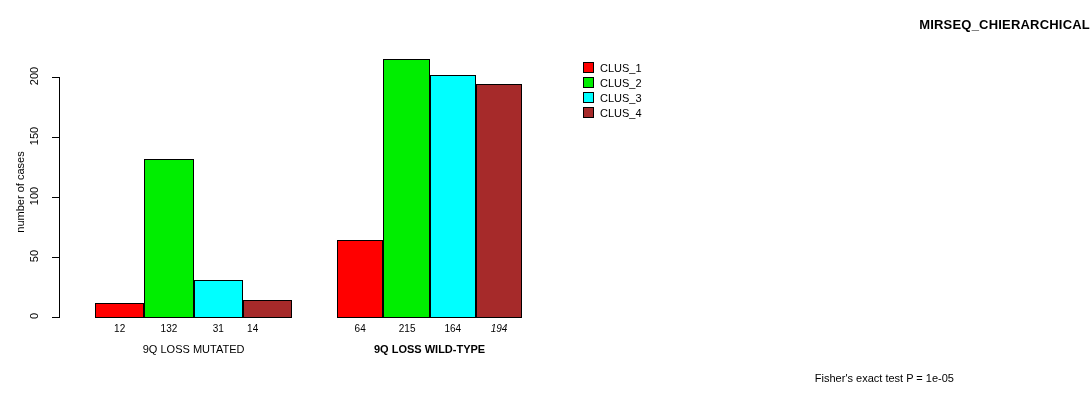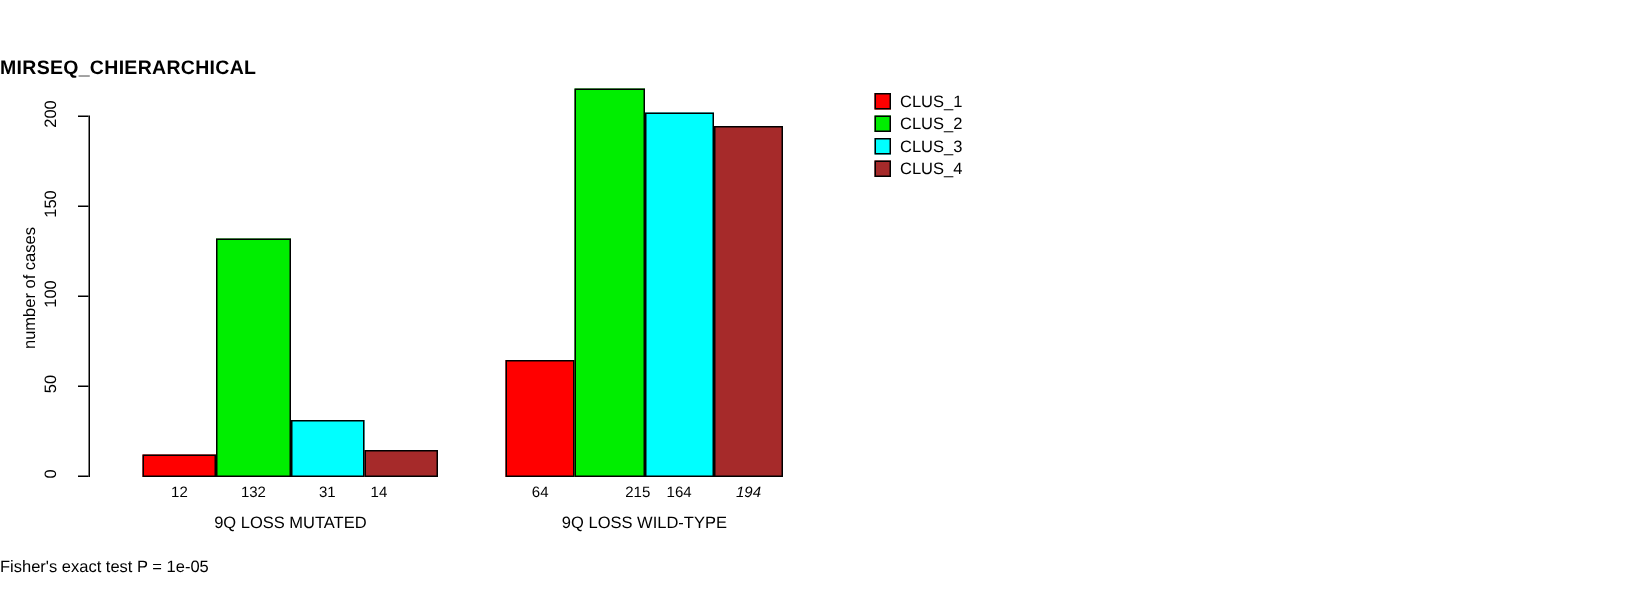--- a/index.html
+++ b/index.html
@@ -19,25 +19,24 @@
     position: absolute;
     left: 0; top: 0;
     width: 1090px;
     height: 400px;
   }
   .title {
     position: absolute;
     left: 0;
     top: 17px;
     width: 1090px;
-    text-align: left;
+    text-align: right;
     font-size: 13px;
     font-weight: bold;
     letter-spacing: 0.2px;
-    margin-top: 20px;
   }
   
   .title-inner { display: inline-block; }
 
   .ylabel {
     position: absolute;
     left: -40px;
     top: 186px;
     width: 120px;
     text-align: center;
@@ -112,21 +111,21 @@
     font-size: 11px;
     margin-left: 6px;
     white-space: nowrap;
   }
 
   .footnote {
     position: absolute;
     left: 0;
     top: 372px;
     width: 954px;
-    text-align: left;
+    text-align: right;
     font-size: 11px;
   }
   .footnote-inner { display: inline-block; }
 </style>
 </head>
 <body>
 
 <div id="plot">
 
   <div class="title">
@@ -155,26 +154,26 @@
       <div class="bar" style="left: 144.3px; width: 49.3px; top: 158.6px; height: 159.4px; background: rgb(0, 238, 0);"></div>
       <div class="bar-value" style="left: 144.3px; width: 49.3px;">132</div>
       <div class="bar" style="left: 193.6px; width: 49.3px; top: 279.8px; height: 38.2px; background: rgb(0, 255, 255);"></div>
       <div class="bar-value" style="left: 193.6px; width: 49.3px;">31</div>
       <div class="bar" style="left: 242.9px; width: 49.3px; top: 300.2px; height: 17.8px; background: rgb(166, 42, 42);"></div>
       <div class="bar-value" style="left: 228px; width: 49.3px;">14</div>
       <div class="group-label" style="left: 95px; width: 197.2px;">9Q LOSS MUTATED</div>
       <div class="bar" style="left: 337px; width: 46.3px; top: 240.2px; height: 77.8px; background: rgb(255, 0, 0);"></div>
       <div class="bar-value" style="left: 337px; width: 46.3px;">64</div>
       <div class="bar" style="left: 383.3px; width: 46.3px; top: 59px; height: 259px; background: rgb(0, 238, 0);"></div>
-      <div class="bar-value" style="left: 402px; width: 46.3px;">215</div>
+      <div class="bar-value" style="left: 384px; width: 46.3px;">215</div>
       <div class="bar" style="left: 429.6px; width: 46.3px; top: 74.6px; height: 243.4px; background: rgb(0, 255, 255);"></div>
       <div class="bar-value" style="left: 429.6px; width: 46.3px;">164</div>
       <div class="bar" style="left: 475.9px; width: 46.3px; top: 84.2px; height: 233.8px; background: rgb(166, 42, 42);"></div>
       <div class="bar-value" style="left: 475.9px; width: 46.3px; font-style: italic;">194</div>
-      <div class="group-label" style="left: 337px; width: 185.2px;">9Q LOSS WILD-TYPE</div>
+      <div class="group-label" style="left: 337px; width: 185.2px; font-weight: bold;">9Q LOSS WILD-TYPE</div>
     </div>
 
   <div id="legend-box" class="legend">
       <div class="legend-row">
         <span class="legend-swatch" style="background: rgb(255, 0, 0);"></span>
         <span class="legend-text">CLUS_1</span>
       </div>
       <div class="legend-row">
         <span class="legend-swatch" style="background: rgb(0, 238, 0);"></span>
         <span class="legend-text">CLUS_2</span>

